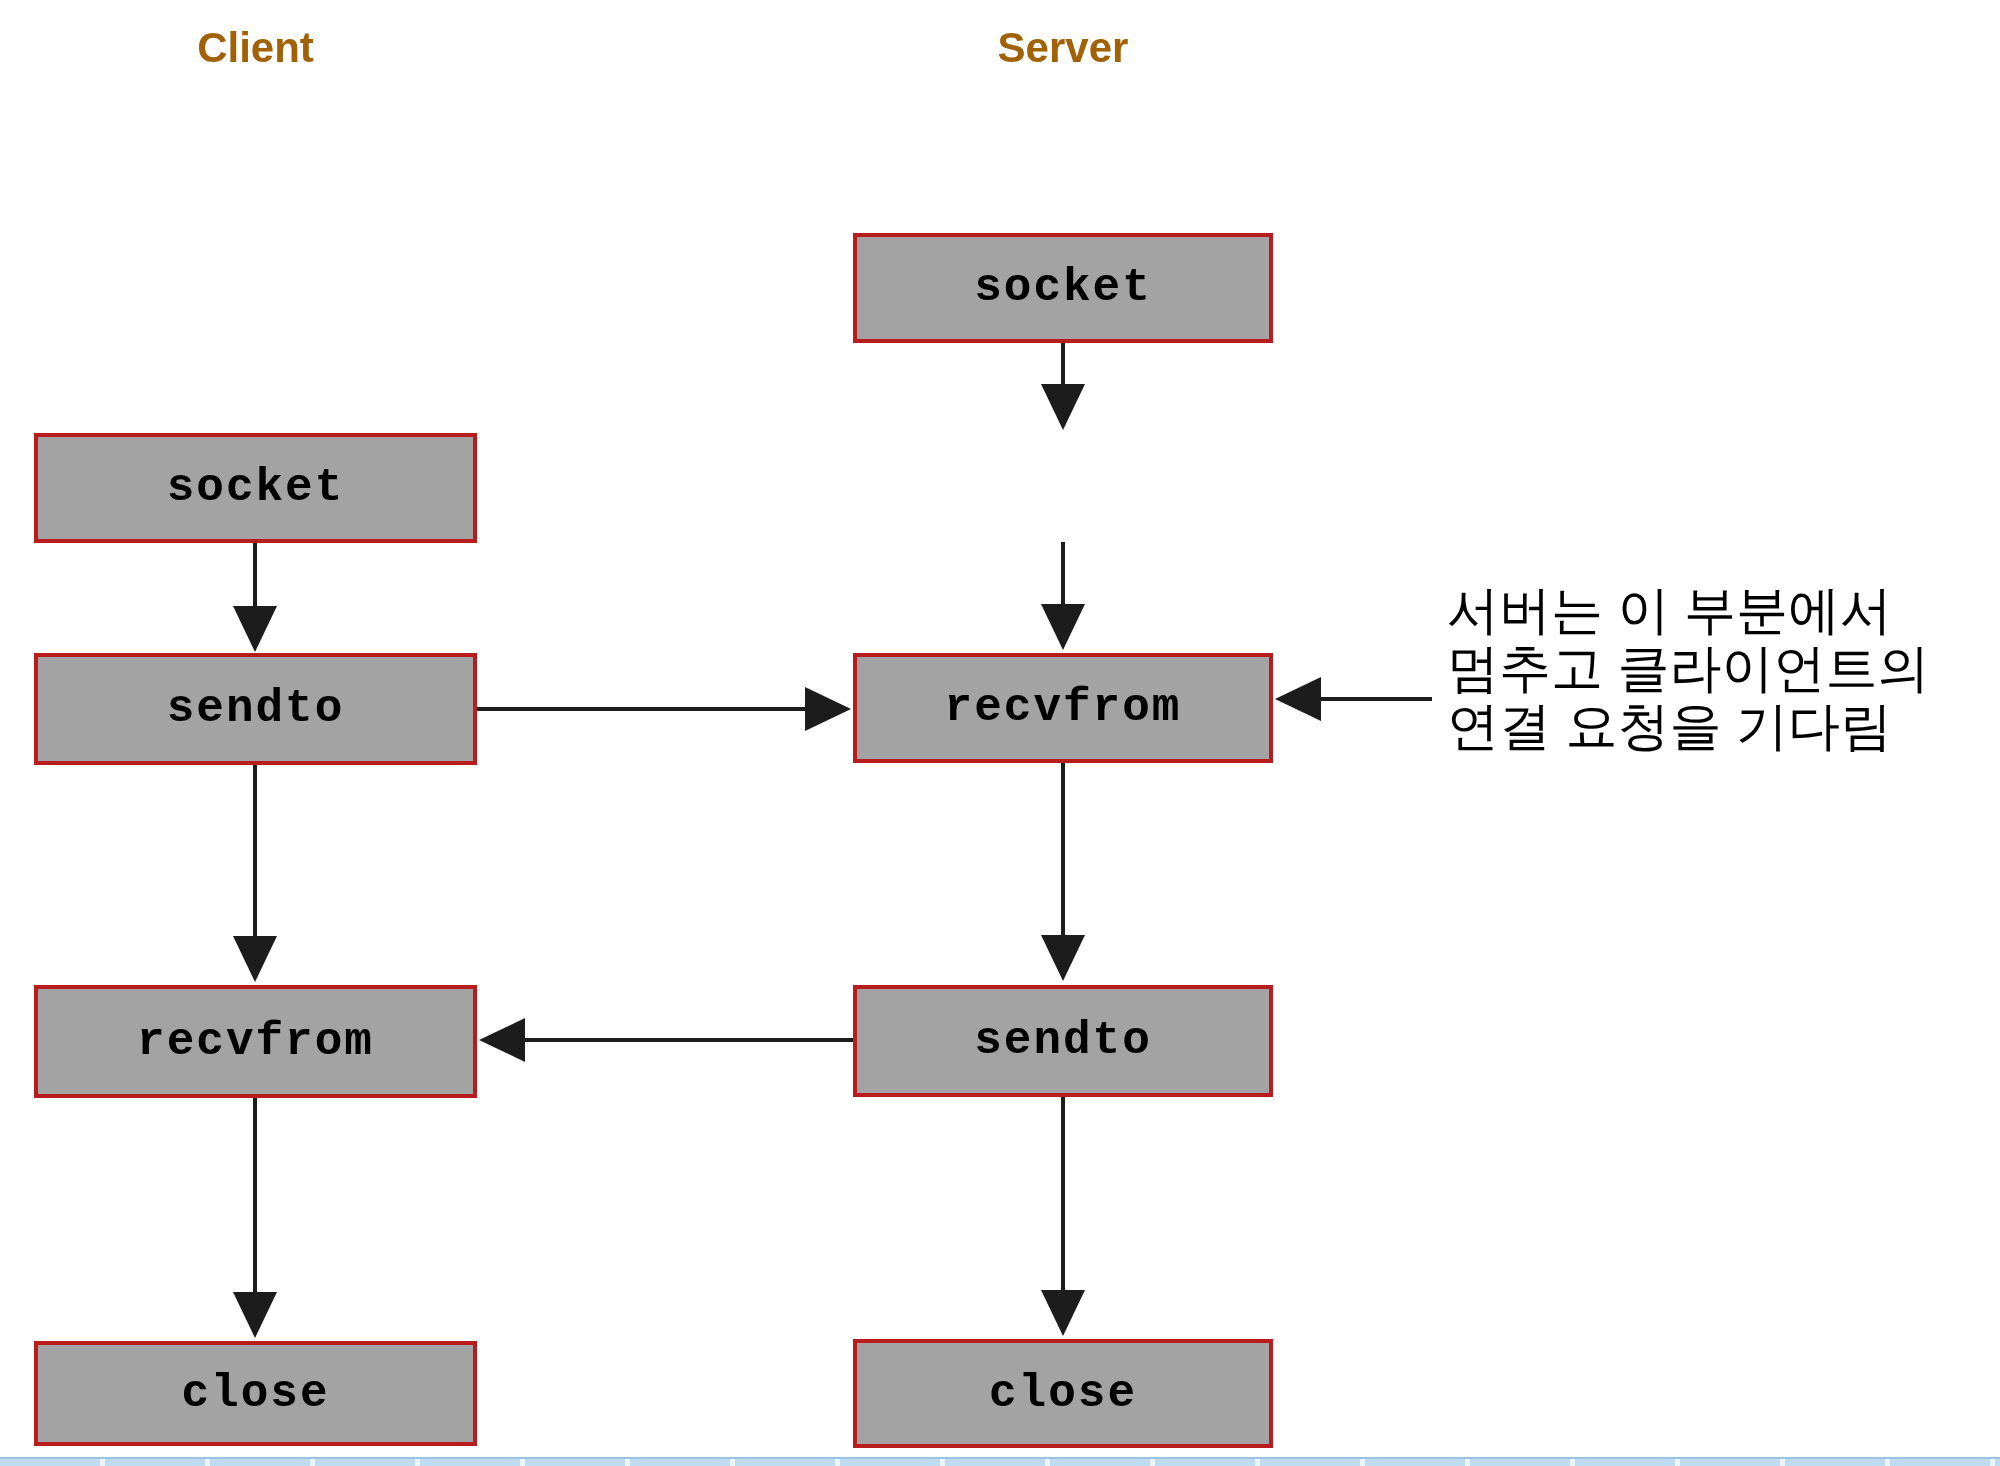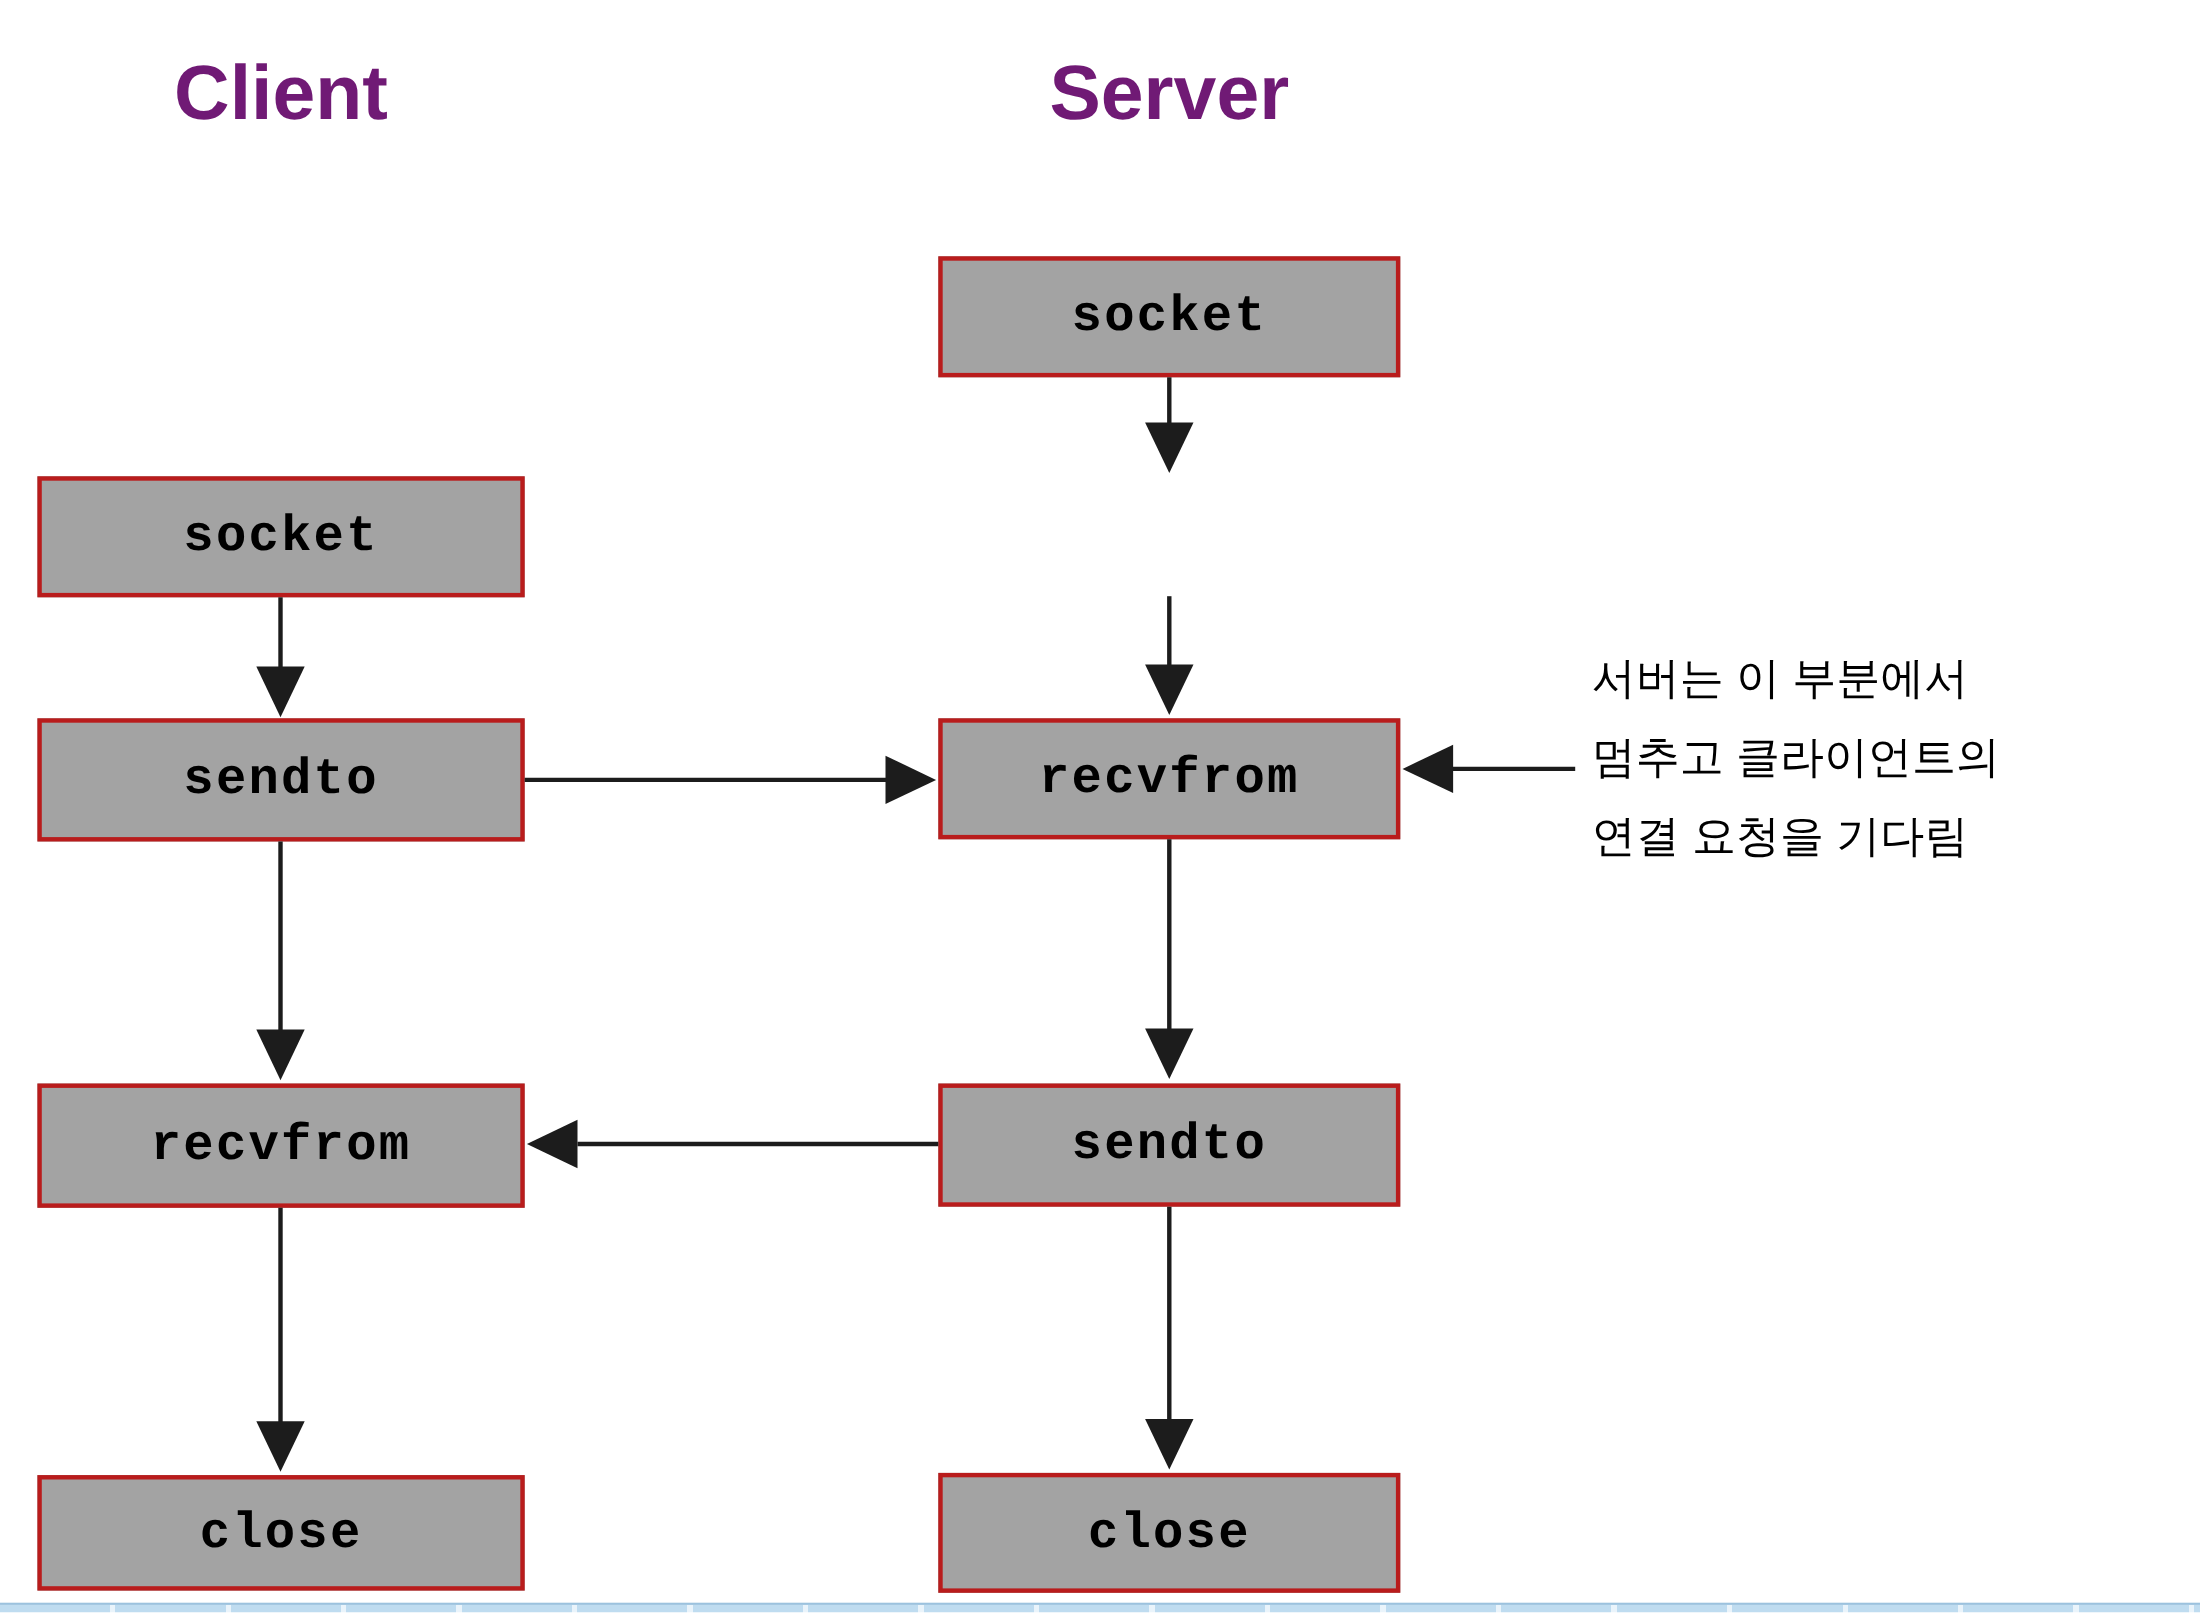--- a/index.html
+++ b/index.html
@@ -16,23 +16,22 @@
     font-family: "Liberation Sans", sans-serif;
   }
   .col-header {
     position: absolute;
     height: 64px;
     display: flex;
     align-items: center;
     justify-content: center;
     font-family: "Liberation Sans", sans-serif;
     font-weight: bold;
-    font-size: 70px;
-    color: #701a75;
-    margin-top: 36px;
+    font-size: 42px;
+    color: #a16207;
   }
   .node {
     position: absolute;
     box-sizing: border-box;
     background: #a3a3a3;
     border: 4px solid #b91c1c;
     display: flex;
     align-items: center;
     justify-content: center;
     font-family: "Liberation Mono", "DejaVu Sans Mono", monospace;
@@ -66,22 +65,22 @@
     width: 2000px;
     height: 1466px;
     pointer-events: none;
   }
   .annotation {
     position: absolute;
     left: 1447px;
     top: 581px;
     width: 520px;
     font-family: "Liberation Sans", sans-serif;
-    font-size: 40px;
-    line-height: 72px;
+    font-size: 52px;
+    line-height: 58px;
     color: #000000;
     white-space: pre-line;
   }
   .bottom-strip {
     position: absolute;
     left: 0;
     top: 1457px;
     width: 2000px;
     height: 9px;
     border-top: 2px solid #9cc2de;

